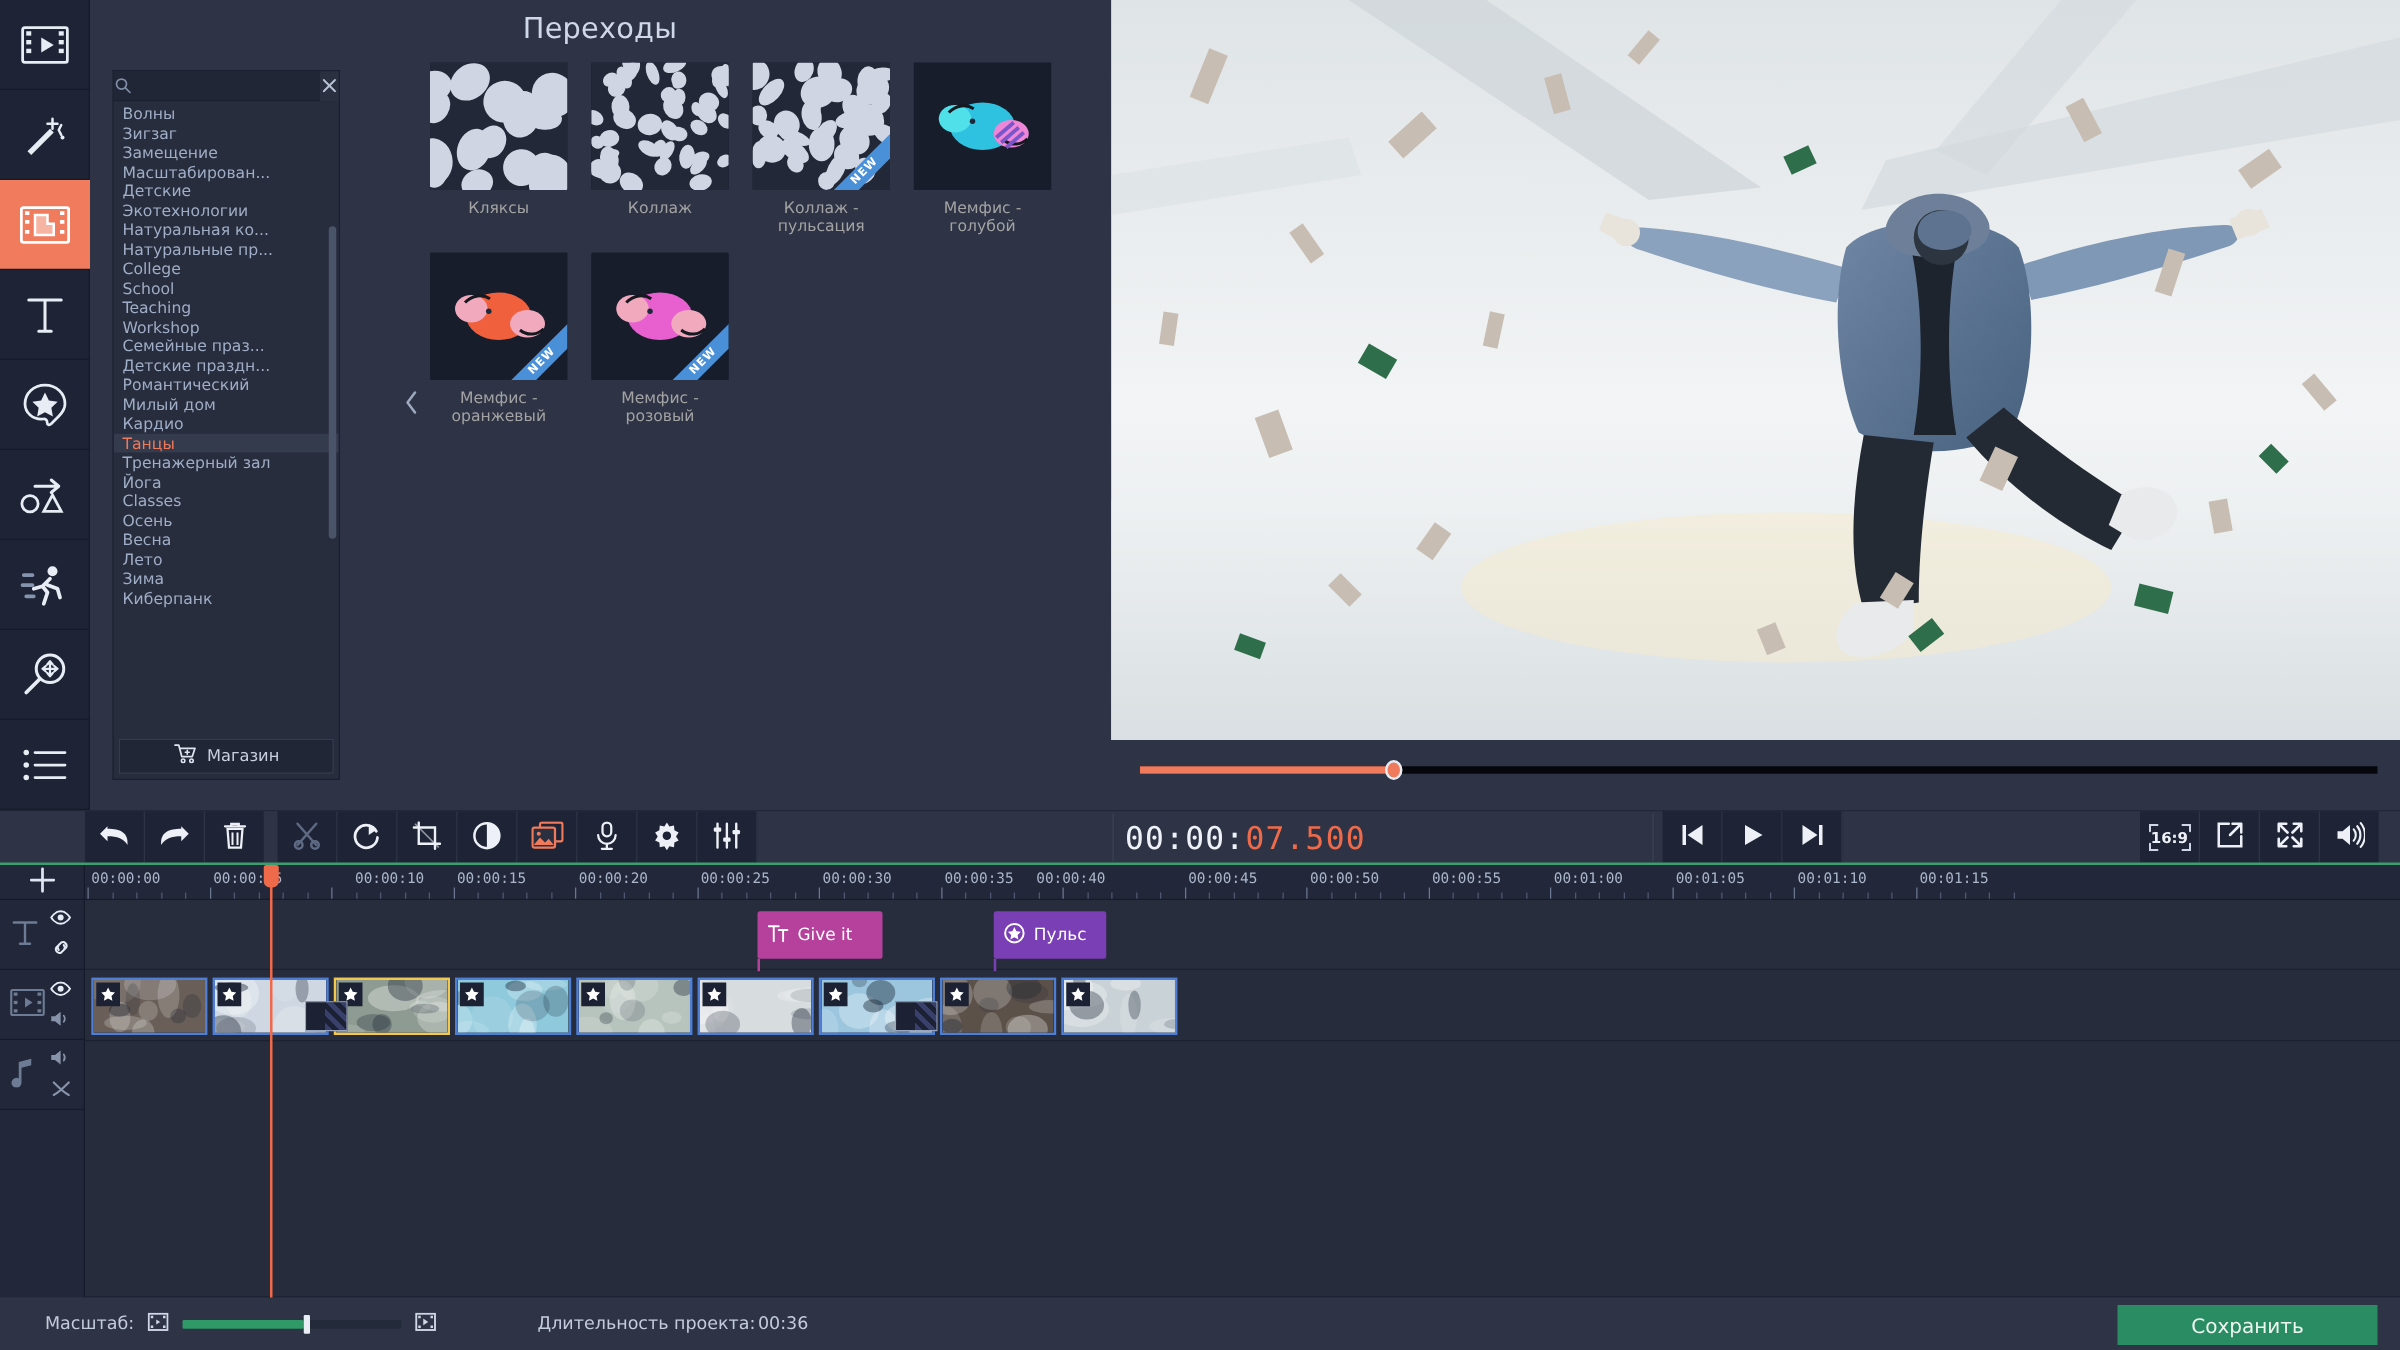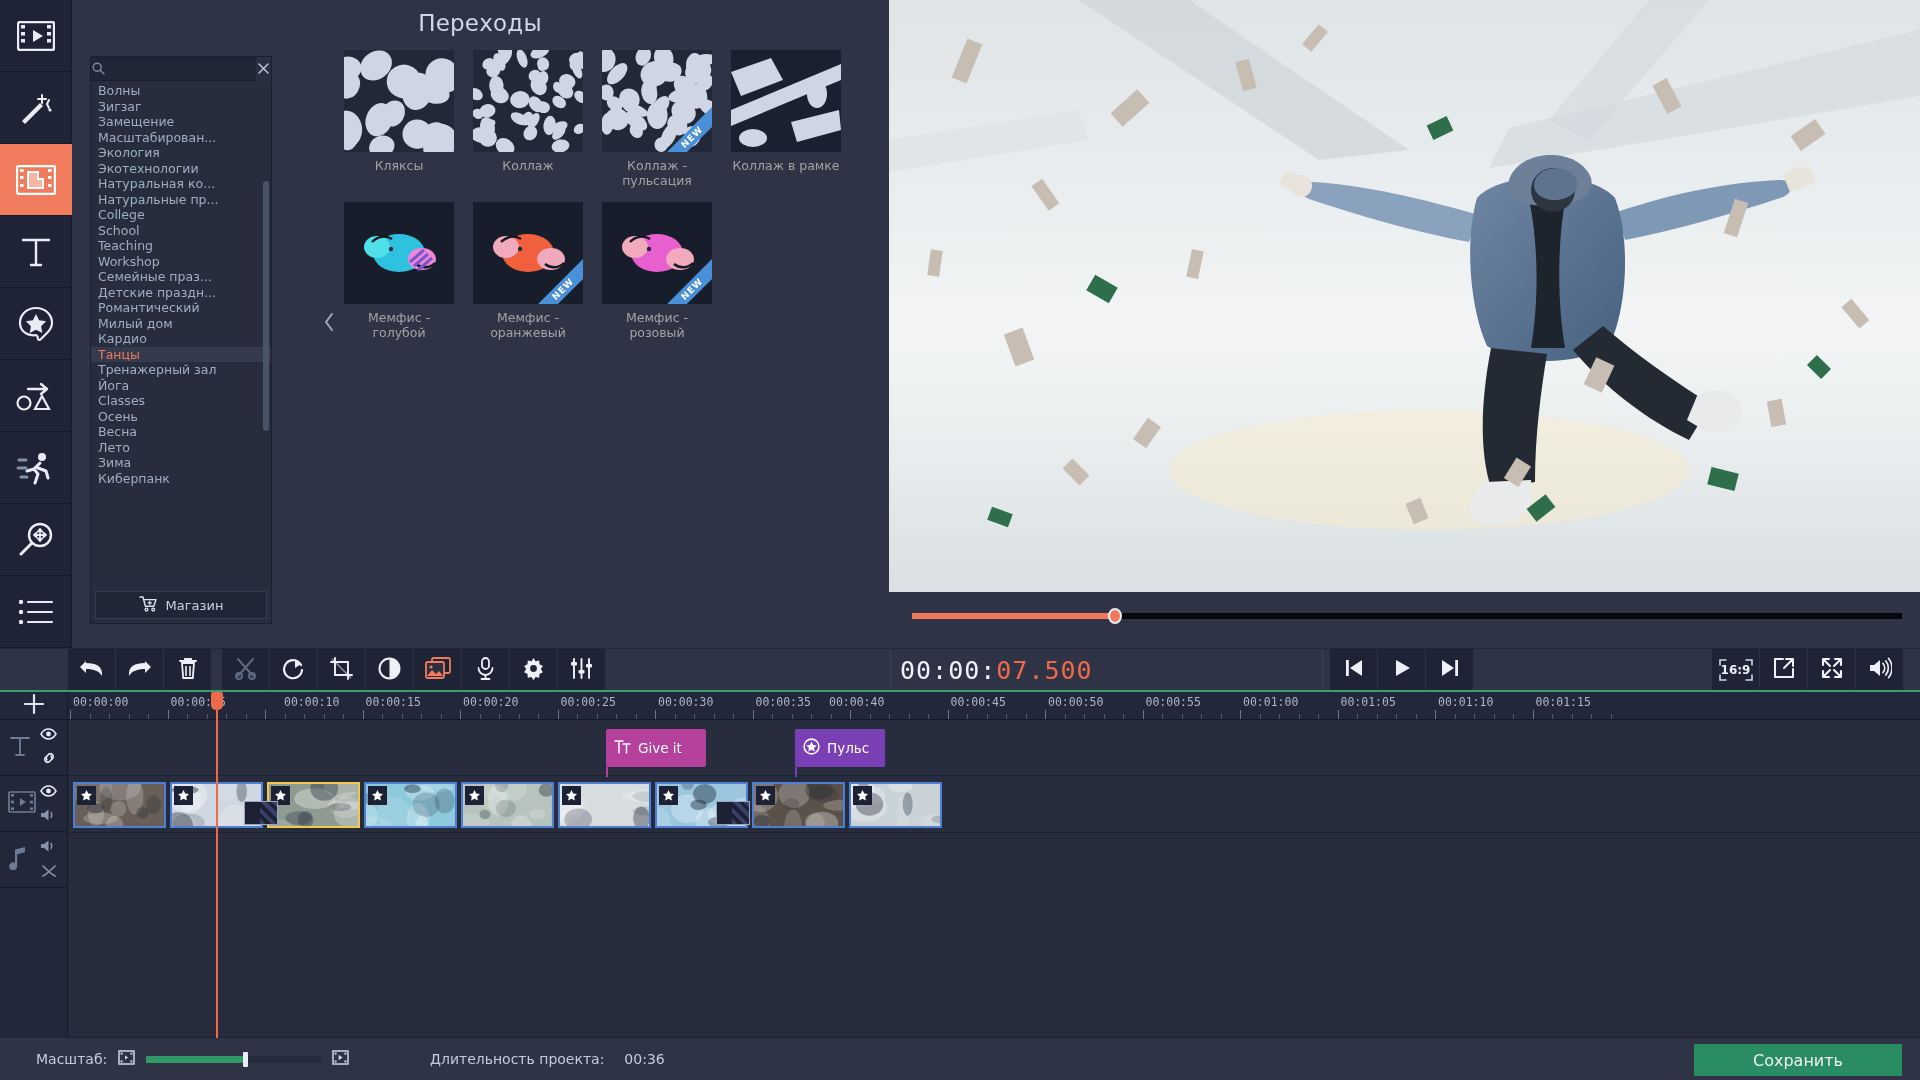--- a/index.html
+++ b/index.html
@@ -189,21 +189,21 @@
     background: #ef6a4a; border-radius: 2px 2px 5px 5px;
   }
 
   
   #status { position: absolute; left: 0; top: 1038px; width: 1920px; height: 42px; background: #2e3445; padding-left: 11px; }
   #zoom-group { position: absolute; left: 36px; top: 0; height: 42px; display: flex; align-items: center; gap: 11px; }
   #zoom-label { font-size: 14px; color: #c3ccdd; }
   #zoom-track { position: relative; width: 175px; height: 7px; background: #232a3a; border-radius: 1px; }
   #zoom-fill { position: absolute; left: 0; top: 0; height: 7px; background: #2f9a68; border-radius: 1px; }
   #zoom-knob { position: absolute; top: -4px; width: 5px; height: 15px; background: #e9eef6; border-radius: 1px; }
-  #duration { position: absolute; left: 430px; top: 0; height: 42px; display: flex; align-items: center; font-size: 14px; color: #c3ccdd; gap: 20px; }
+  #duration { position: absolute; left: 430px; top: 0; height: 42px; display: flex; align-items: center; font-size: 14px; color: #c3ccdd; gap: 2px; }
   #save-btn {
     position: absolute; right: 18px; top: 6px; width: 208px; height: 32px;
     background: #2a8c63; color: #eef5ef; font-size: 16px; border: 0; cursor: pointer;
     font-family: inherit;
   }
 </style>
 </head>
 <body>
 
 <div id="app">
@@ -316,21 +316,21 @@
           <svg width="11" height="11" viewBox="0 0 11 11">
               <path d="M1 1l9 9M10 1l-9 9" stroke="#b9c3d6" stroke-width="1.5" stroke-linecap="round"></path>
             </svg>
         </div>
       </div>
       <div id="cat-list">
         <div class="cat-item">Волны</div>
           <div class="cat-item">Зигзаг</div>
           <div class="cat-item">Замещение</div>
           <div class="cat-item">Масштабирован...</div>
-          <div class="cat-item">Экология</div>
+          <div class="cat-item">Детские</div>
           <div class="cat-item">Экотехнологии</div>
           <div class="cat-item">Натуральная ко...</div>
           <div class="cat-item">Натуральные пр...</div>
           <div class="cat-item">College</div>
           <div class="cat-item">School</div>
           <div class="cat-item">Teaching</div>
           <div class="cat-item">Workshop</div>
           <div class="cat-item">Семейные праз...</div>
           <div class="cat-item">Детские праздн...</div>
           <div class="cat-item">Романтический</div>
@@ -484,33 +484,20 @@
               <ellipse cx="78.5" cy="45.6" rx="6.6" ry="12.3" transform="rotate(77 78.5 45.6)" fill="#cfd5e2"></ellipse>
               <ellipse cx="59.3" cy="94.7" rx="7.2" ry="6.8" transform="rotate(88 59.3 94.7)" fill="#cfd5e2"></ellipse>
               <ellipse cx="33.6" cy="60.0" rx="13.2" ry="5.3" transform="rotate(20 33.6 60.0)" fill="#cfd5e2"></ellipse>
               <ellipse cx="66.9" cy="85.5" rx="6.7" ry="14.0" transform="rotate(26 66.9 85.5)" fill="#cfd5e2"></ellipse>
             </svg>
             <div class="newbadge">
               <i>NEW</i>
             </div>
           </div>
           <div class="tile-label">Коллаж - пульсация</div>
-        </div>
-        <div class="tile">
-          <div class="thumb">
-            <svg viewBox="0 0 110 102">
-              <rect width="110" height="102" fill="#1b2030"></rect>
-      <path d="M0 60 L110 14 L110 30 L0 76z" fill="#cfd5e2"></path>
-      <path d="M0 22 L40 8 L52 30 L10 46z" fill="#cfd5e2"></path>
-      <path d="M60 72 L108 60 L110 80 L66 92z" fill="#cfd5e2"></path>
-      <ellipse cx="22" cy="88" rx="14" ry="9" fill="#cfd5e2"></ellipse>
-      <ellipse cx="86" cy="44" rx="10" ry="14" fill="#cfd5e2"></ellipse>
-            </svg>
-          </div>
-          <div class="tile-label">Коллаж в рамке</div>
         </div>
         <div class="tile">
           <div class="thumb">
             <svg viewBox="0 0 110 102">
               <rect width="110" height="102" fill="#181d2b"></rect>
     <ellipse cx="55" cy="51" rx="26" ry="19" fill="#2fc2e0"></ellipse>
     <ellipse cx="33" cy="45" rx="13" ry="11" fill="#4fe0ea"></ellipse>
     <ellipse cx="78" cy="57" rx="14" ry="11" fill="#ef86d8"></ellipse>
     <path d="M28 40c6-6 14-7 20-3" stroke="#16181f" stroke-width="2.4" fill="none"></path>
     <path d="M72 62c6 5 14 4 19-1" stroke="#16181f" stroke-width="2.4" fill="none"></path>

